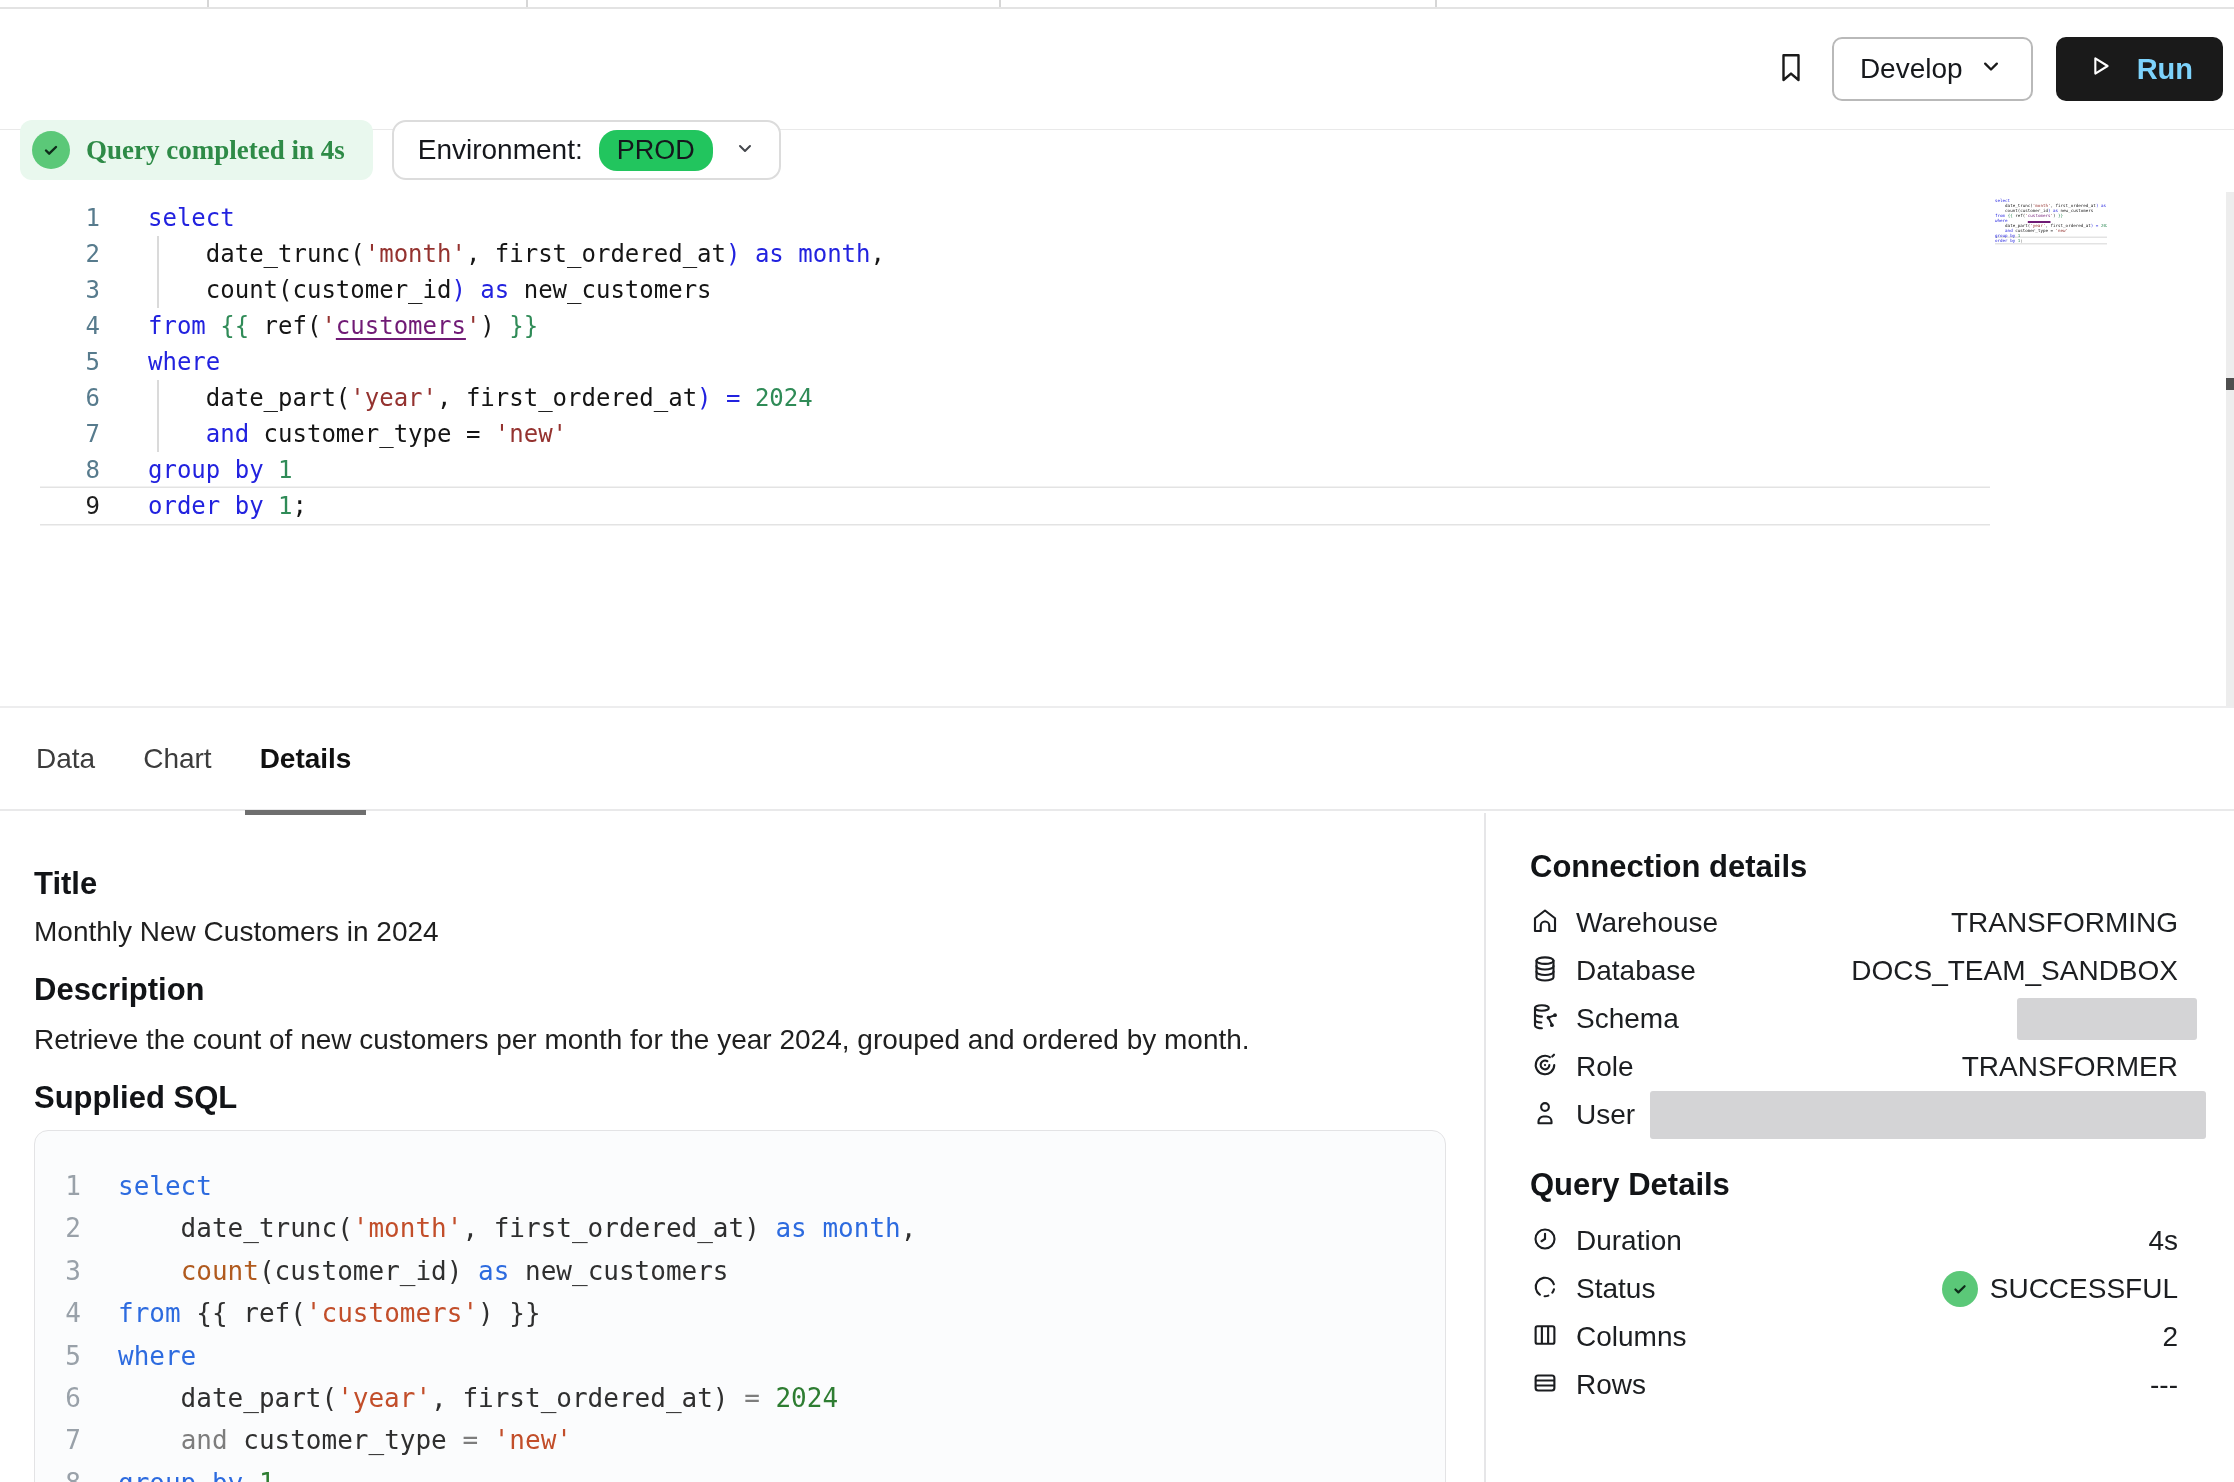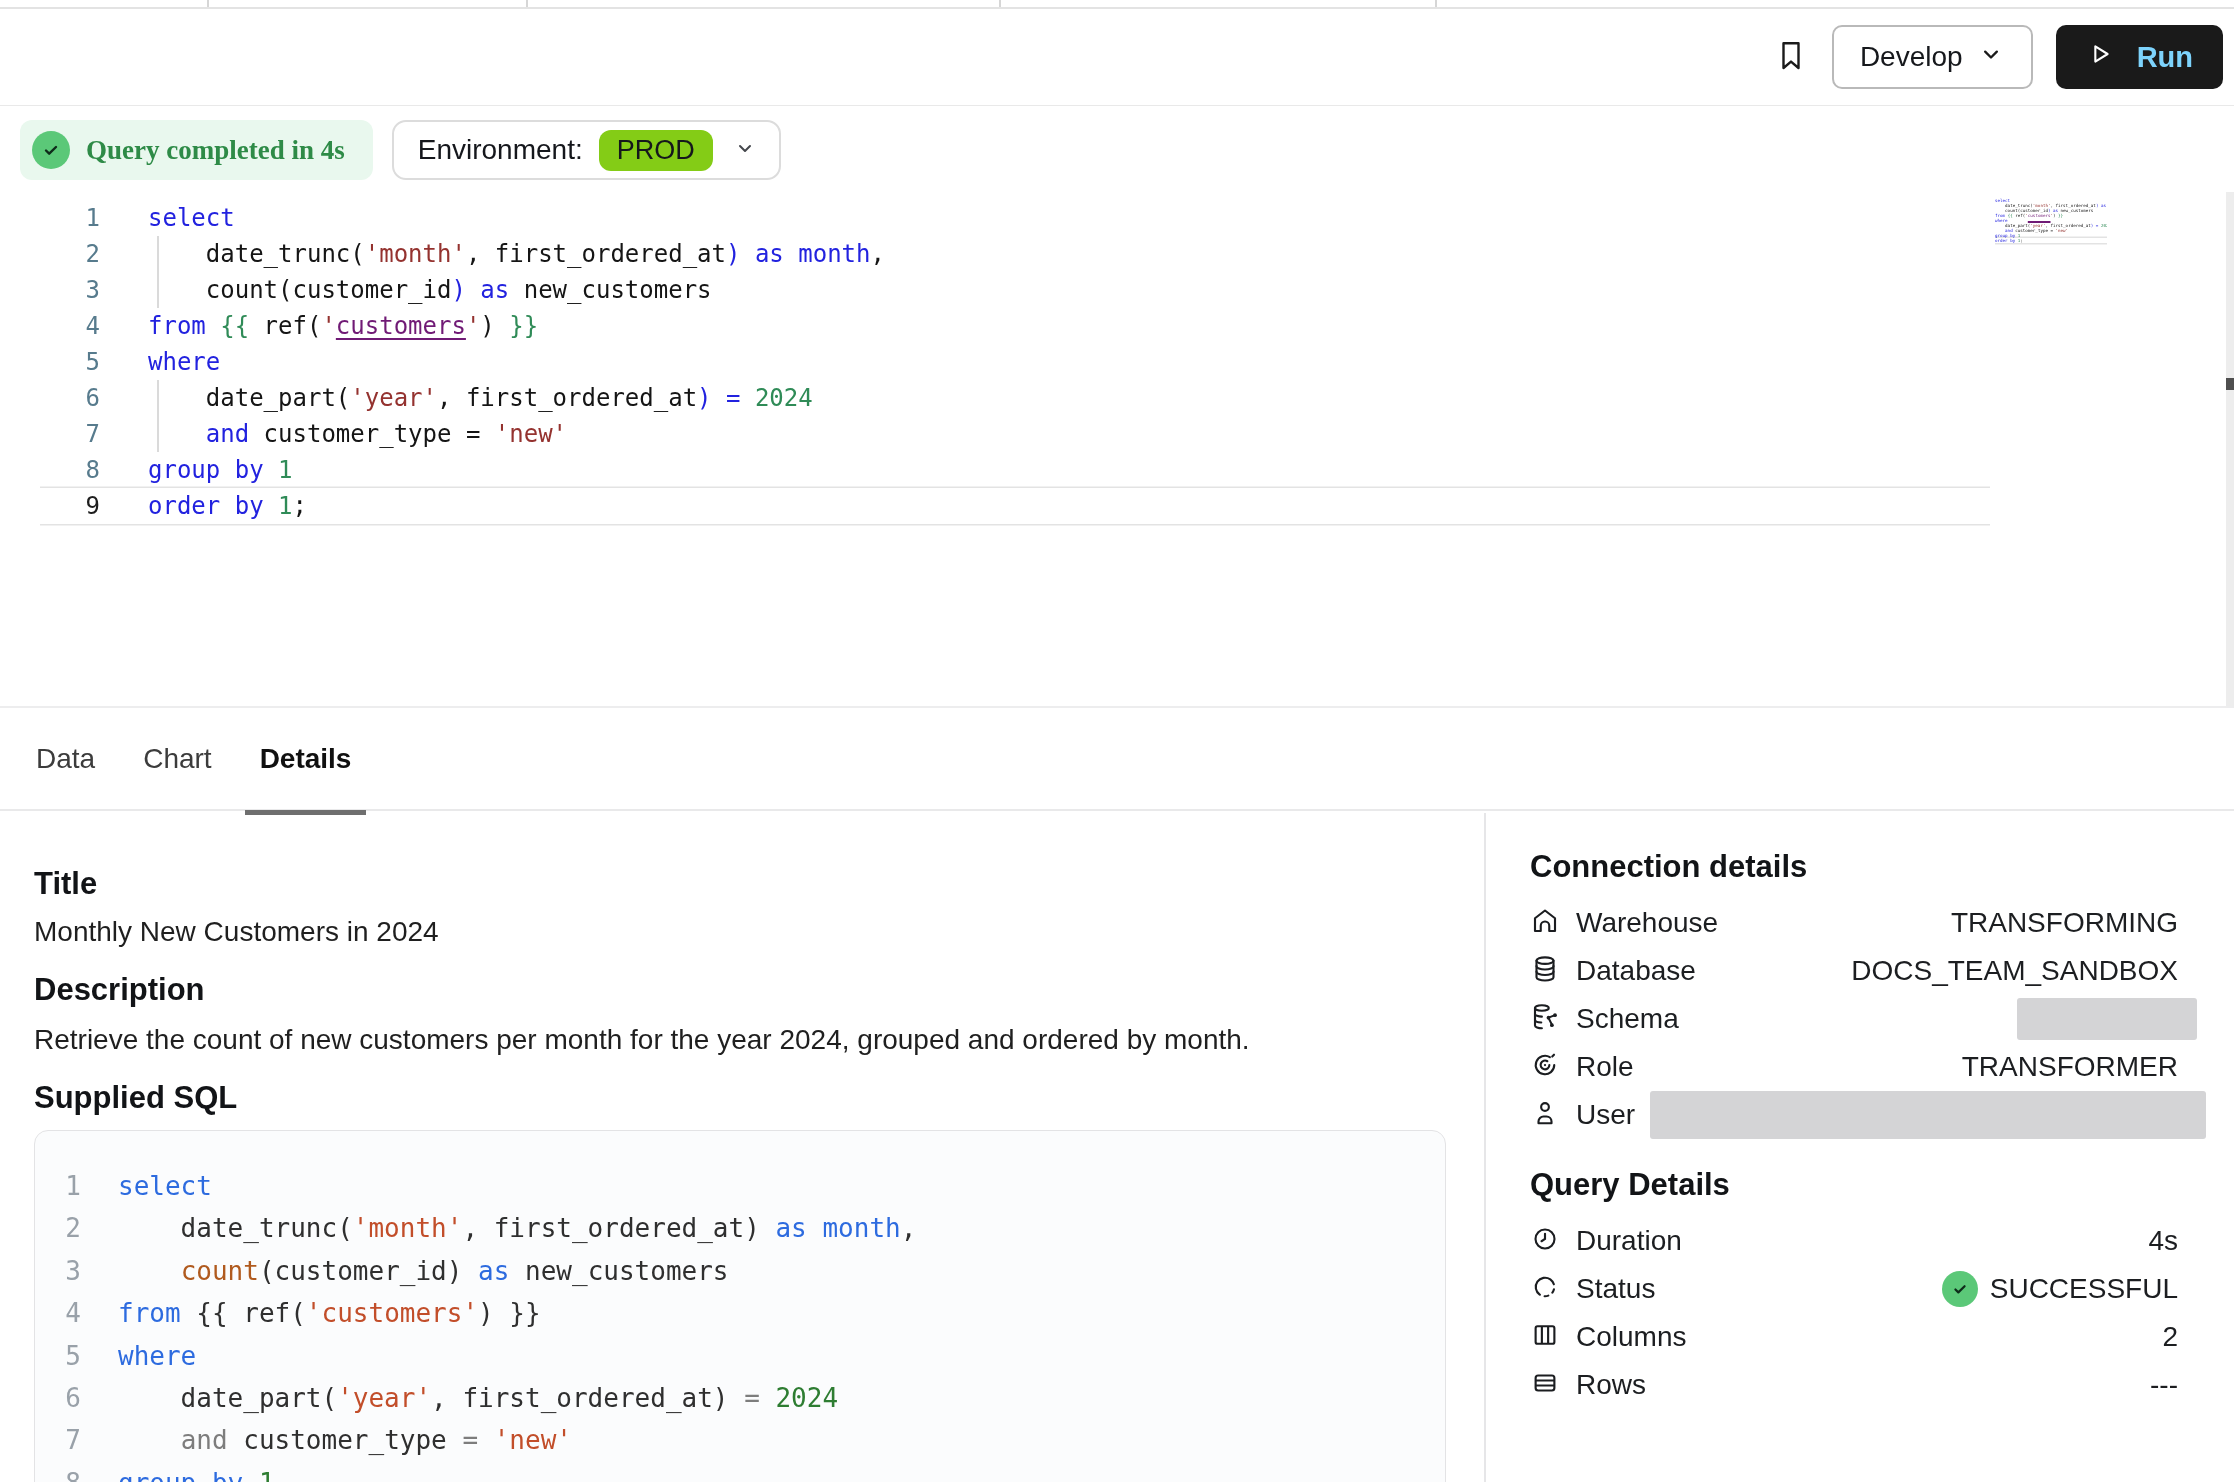--- a/index.html
+++ b/index.html
@@ -4,33 +4,33 @@
 <style>
   html,body{margin:0;padding:0;background:#fff;}
   .screen{
     position:relative;width:2234px;height:1482px;overflow:hidden;
     background:#fff;font-family:"Liberation Sans",sans-serif;color:#1a1a1a;
   }
   
   .top-strip{position:absolute;top:0;left:0;width:2234px;height:7px;border-bottom:2px solid #e3e3e3;background:#fff;}
   .top-strip .tick{position:absolute;top:0;width:2px;height:7px;background:#d6d6d6;}
   
-  .header{position:absolute;top:9px;left:0;width:2234px;height:97px;display:flex;align-items:center;justify-content:flex-end;gap:23px;padding-right:11px;box-sizing:border-box;border-bottom:1.5px solid #e9e9e9;background:#fff;}
+  .header{position:absolute;top:9px;left:0;width:2234px;height:121px;display:flex;align-items:center;justify-content:flex-end;gap:23px;padding-right:11px;box-sizing:border-box;border-bottom:1.5px solid #e9e9e9;background:#fff;}
   .icon-btn{background:none;border:none;padding:0;display:flex;align-items:center;cursor:pointer;}
   .btn{display:inline-flex;align-items:center;gap:14px;height:64px;border-radius:10px;cursor:pointer;font-family:"Liberation Sans",sans-serif;}
   .btn-develop{background:#fff;border:2px solid #b9b9b9;padding:0 26px;font-size:28px;color:#16181c;}
   .btn-run{background:#1a1a1a;border:none;padding:0 30px;font-size:29px;font-weight:700;color:#7dd3fc;gap:23px;}
   
   .status-row{position:absolute;top:120px;left:20px;display:flex;gap:19px;}
   .status-pill{display:inline-flex;align-items:center;gap:16px;height:60px;padding:0 28px 0 12px;border-radius:12px;background:#e9f8ee;font-family:Liberation Serif, serif;}
   .check-circle{width:38px;height:38px;border-radius:50%;background:#5bc878;display:flex;align-items:center;justify-content:center;flex:none;}
   .status-pill .txt{font-size:27px;font-weight:600;color:#2e8b47;}
   .env-select{display:inline-flex;align-items:center;height:60px;padding:0 22px 0 24px;border:2px solid #dcdcdc;border-radius:14px;background:#fff;box-sizing:border-box;cursor:pointer;}
   .env-select .lbl{font-size:28px;color:#15171c;}
-  .env-badge{margin-left:16px;background:#84cc16;border-radius:12px;padding:5px 18px;font-size:27px;font-weight:500;color:#15171c;}
+  .env-badge{margin-left:16px;background:#22c55e;border-radius:18px;padding:5px 18px;font-size:27px;font-weight:500;color:#15171c;}
   .env-select svg{margin-left:20px;}
   
   .editor-region{position:absolute;top:186px;left:0;width:2234px;height:526px;background:#fff;}
   .code-lines{position:absolute;left:40px;top:14px;width:1950px;}
   .code-line{display:flex;height:36px;align-items:center;font-family:"DejaVu Sans Mono",monospace;font-size:24px;line-height:36px;}
   .code-line .ln{width:60px;flex:none;text-align:right;padding-right:48px;color:#577b8d;}
   .code-line .code-text{white-space:pre;}
   .code-line.active{box-shadow:0 -1.5px 0 #e3e3e3,0 1.5px 0 #e3e3e3;}
   .code-line.active .ln{color:#1e1e1e;}
   .indent-guide{position:absolute;width:1.5px;background:#dadada;left:157px;}

